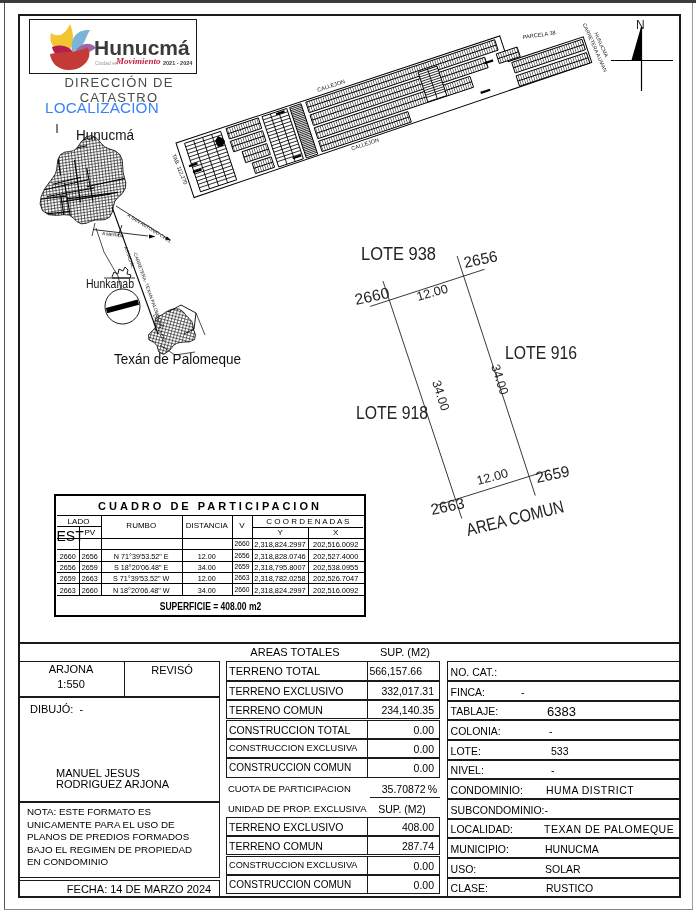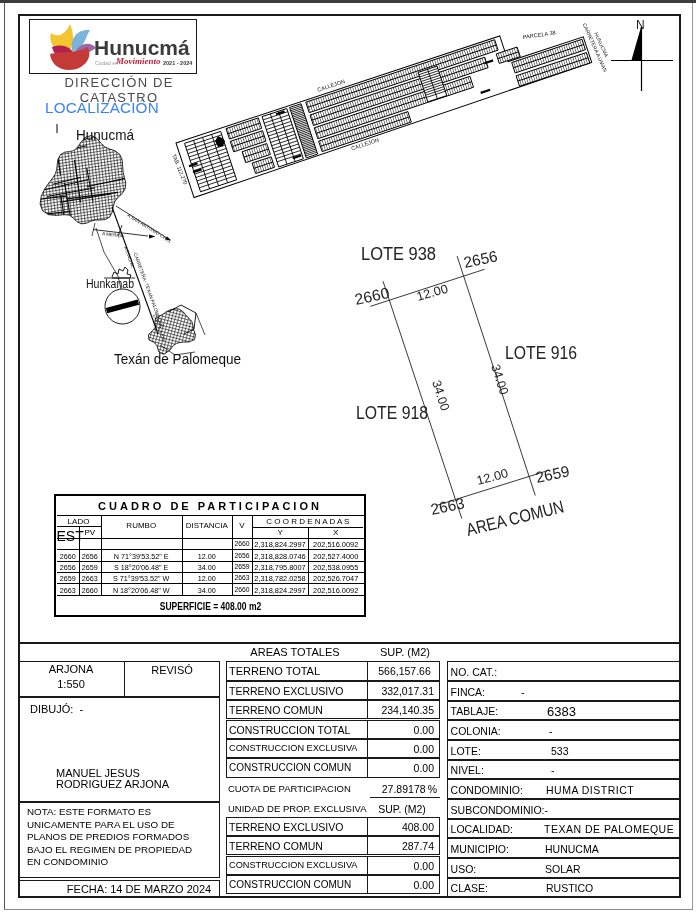--- a/index.html
+++ b/index.html
@@ -464,21 +464,21 @@
 <div class="abs" style="left:18.0px;top:697.0px;width:202.0px;height:105.0px;border:1.2px solid #1a1a1a;box-sizing:border-box"></div>
 <div class="abs" style="left:30.0px;top:703.0px;font-size:11px;white-space:nowrap">DIBUJÓ:&nbsp;&nbsp;-</div>
 <div class="abs" style="left:56px;top:768px;font-size:11px;line-height:10.5px">MANUEL JESUS<br>RODRIGUEZ ARJONA</div>
 <div class="abs" style="left:18.0px;top:802.0px;width:202.0px;height:76.0px;border:1.2px solid #1a1a1a;box-sizing:border-box"></div>
 <div class="abs" style="left:27px;top:806px;font-size:9.8px;line-height:12.6px">NOTA: ESTE FORMATO ES<br>UNICAMENTE PARA EL USO DE<br>PLANOS DE PREDIOS FORMADOS<br>BAJO EL REGIMEN DE PROPIEDAD<br>EN CONDOMINIO</div>
 <div class="abs" style="left:18.0px;top:879.5px;width:202.0px;height:18.5px;border:1.2px solid #1a1a1a;box-sizing:border-box"></div>
 <div class="abs" style="left:18.0px;top:883.0px;font-size:11px;width:242px;text-align:center;white-space:nowrap">FECHA: 14 DE MARZO 2024</div>
 <div class="abs" style="left:226.0px;top:661.3px;width:214.0px;height:19.4px;border:1.2px solid #1a1a1a;box-sizing:border-box"></div>
 <div class="abs" style="left:367px;top:661.3px;width:1.2px;height:19.4px;background:#1a1a1a"></div>
 <div class="abs" style="left:229.0px;top:665.3px;font-size:11px;white-space:nowrap">TERRENO TOTAL</div>
-<div class="abs" style="left:371px;top:665.3px;font-size:10.5px;width:67px;text-align:center;white-space:nowrap">566,157.66</div>
+<div class="abs" style="left:355px;top:665.3px;font-size:10.5px;width:67px;text-align:right;white-space:nowrap">566,157.66</div>
 <div class="abs" style="left:226.0px;top:680.7px;width:214.0px;height:19.4px;border:1.2px solid #1a1a1a;box-sizing:border-box"></div>
 <div class="abs" style="left:367px;top:680.6999999999999px;width:1.2px;height:19.4px;background:#1a1a1a"></div>
 <div class="abs" style="left:229.0px;top:684.7px;font-size:10.5px;white-space:nowrap">TERRENO EXCLUSIVO</div>
 <div class="abs" style="left:367.0px;top:684.7px;font-size:10.5px;width:67px;text-align:right;white-space:nowrap">332,017.31</div>
 <div class="abs" style="left:226.0px;top:700.1px;width:214.0px;height:19.4px;border:1.2px solid #1a1a1a;box-sizing:border-box"></div>
 <div class="abs" style="left:367px;top:700.0999999999999px;width:1.2px;height:19.4px;background:#1a1a1a"></div>
 <div class="abs" style="left:229.0px;top:704.1px;font-size:10.5px;white-space:nowrap">TERRENO COMUN</div>
 <div class="abs" style="left:367.0px;top:704.1px;font-size:10.5px;width:67px;text-align:right;white-space:nowrap">234,140.35</div>
 <div class="abs" style="left:226.0px;top:719.5px;width:214.0px;height:19.4px;border:1.2px solid #1a1a1a;box-sizing:border-box"></div>
 <div class="abs" style="left:367px;top:719.5px;width:1.2px;height:19.4px;background:#1a1a1a"></div>
@@ -486,21 +486,21 @@
 <div class="abs" style="left:367.0px;top:723.5px;font-size:10.5px;width:67px;text-align:right;white-space:nowrap">0.00</div>
 <div class="abs" style="left:226.0px;top:738.9px;width:214.0px;height:19.4px;border:1.2px solid #1a1a1a;box-sizing:border-box"></div>
 <div class="abs" style="left:367px;top:738.9px;width:1.2px;height:19.4px;background:#1a1a1a"></div>
 <div class="abs" style="left:229.0px;top:742.9px;font-size:9.2px;white-space:nowrap">CONSTRUCCION EXCLUSIVA</div>
 <div class="abs" style="left:367.0px;top:742.9px;font-size:10.5px;width:67px;text-align:right;white-space:nowrap">0.00</div>
 <div class="abs" style="left:226.0px;top:758.3px;width:214.0px;height:19.4px;border:1.2px solid #1a1a1a;box-sizing:border-box"></div>
 <div class="abs" style="left:367px;top:758.3px;width:1.2px;height:19.4px;background:#1a1a1a"></div>
 <div class="abs" style="left:229.0px;top:762.3px;font-size:10px;white-space:nowrap">CONSTRUCCION COMUN</div>
 <div class="abs" style="left:367.0px;top:762.3px;font-size:10.5px;width:67px;text-align:right;white-space:nowrap">0.00</div>
 <div class="abs" style="left:228.0px;top:783.0px;font-size:9.5px;white-space:nowrap">CUOTA DE PARTICIPACION</div>
-<div class="abs" style="left:367.0px;top:783.0px;font-size:10.5px;width:70px;text-align:right;white-space:nowrap">27.89178 %</div>
+<div class="abs" style="left:367.0px;top:783.0px;font-size:10.5px;width:70px;text-align:right;white-space:nowrap">35.70872 %</div>
 <div class="abs" style="left:370px;top:797px;width:70px;height:1px;background:#1a1a1a"></div>
 <div class="abs" style="left:228.0px;top:803.0px;font-size:9.5px;white-space:nowrap">UNIDAD DE PROP. EXCLUSIVA</div>
 <div class="abs" style="left:367.0px;top:803.0px;font-size:10.5px;width:70px;text-align:center;white-space:nowrap">SUP. (M2)</div>
 <div class="abs" style="left:226.0px;top:816.7px;width:214.0px;height:19.4px;border:1.2px solid #1a1a1a;box-sizing:border-box"></div>
 <div class="abs" style="left:367px;top:816.7px;width:1.2px;height:19.4px;background:#1a1a1a"></div>
 <div class="abs" style="left:229.0px;top:820.7px;font-size:10.5px;white-space:nowrap">TERRENO EXCLUSIVO</div>
 <div class="abs" style="left:367.0px;top:820.7px;font-size:10.5px;width:67px;text-align:right;white-space:nowrap">408.00</div>
 <div class="abs" style="left:226.0px;top:836.1px;width:214.0px;height:19.4px;border:1.2px solid #1a1a1a;box-sizing:border-box"></div>
 <div class="abs" style="left:367px;top:836.1px;width:1.2px;height:19.4px;background:#1a1a1a"></div>
 <div class="abs" style="left:229.0px;top:840.1px;font-size:10.5px;white-space:nowrap">TERRENO COMUN</div>

